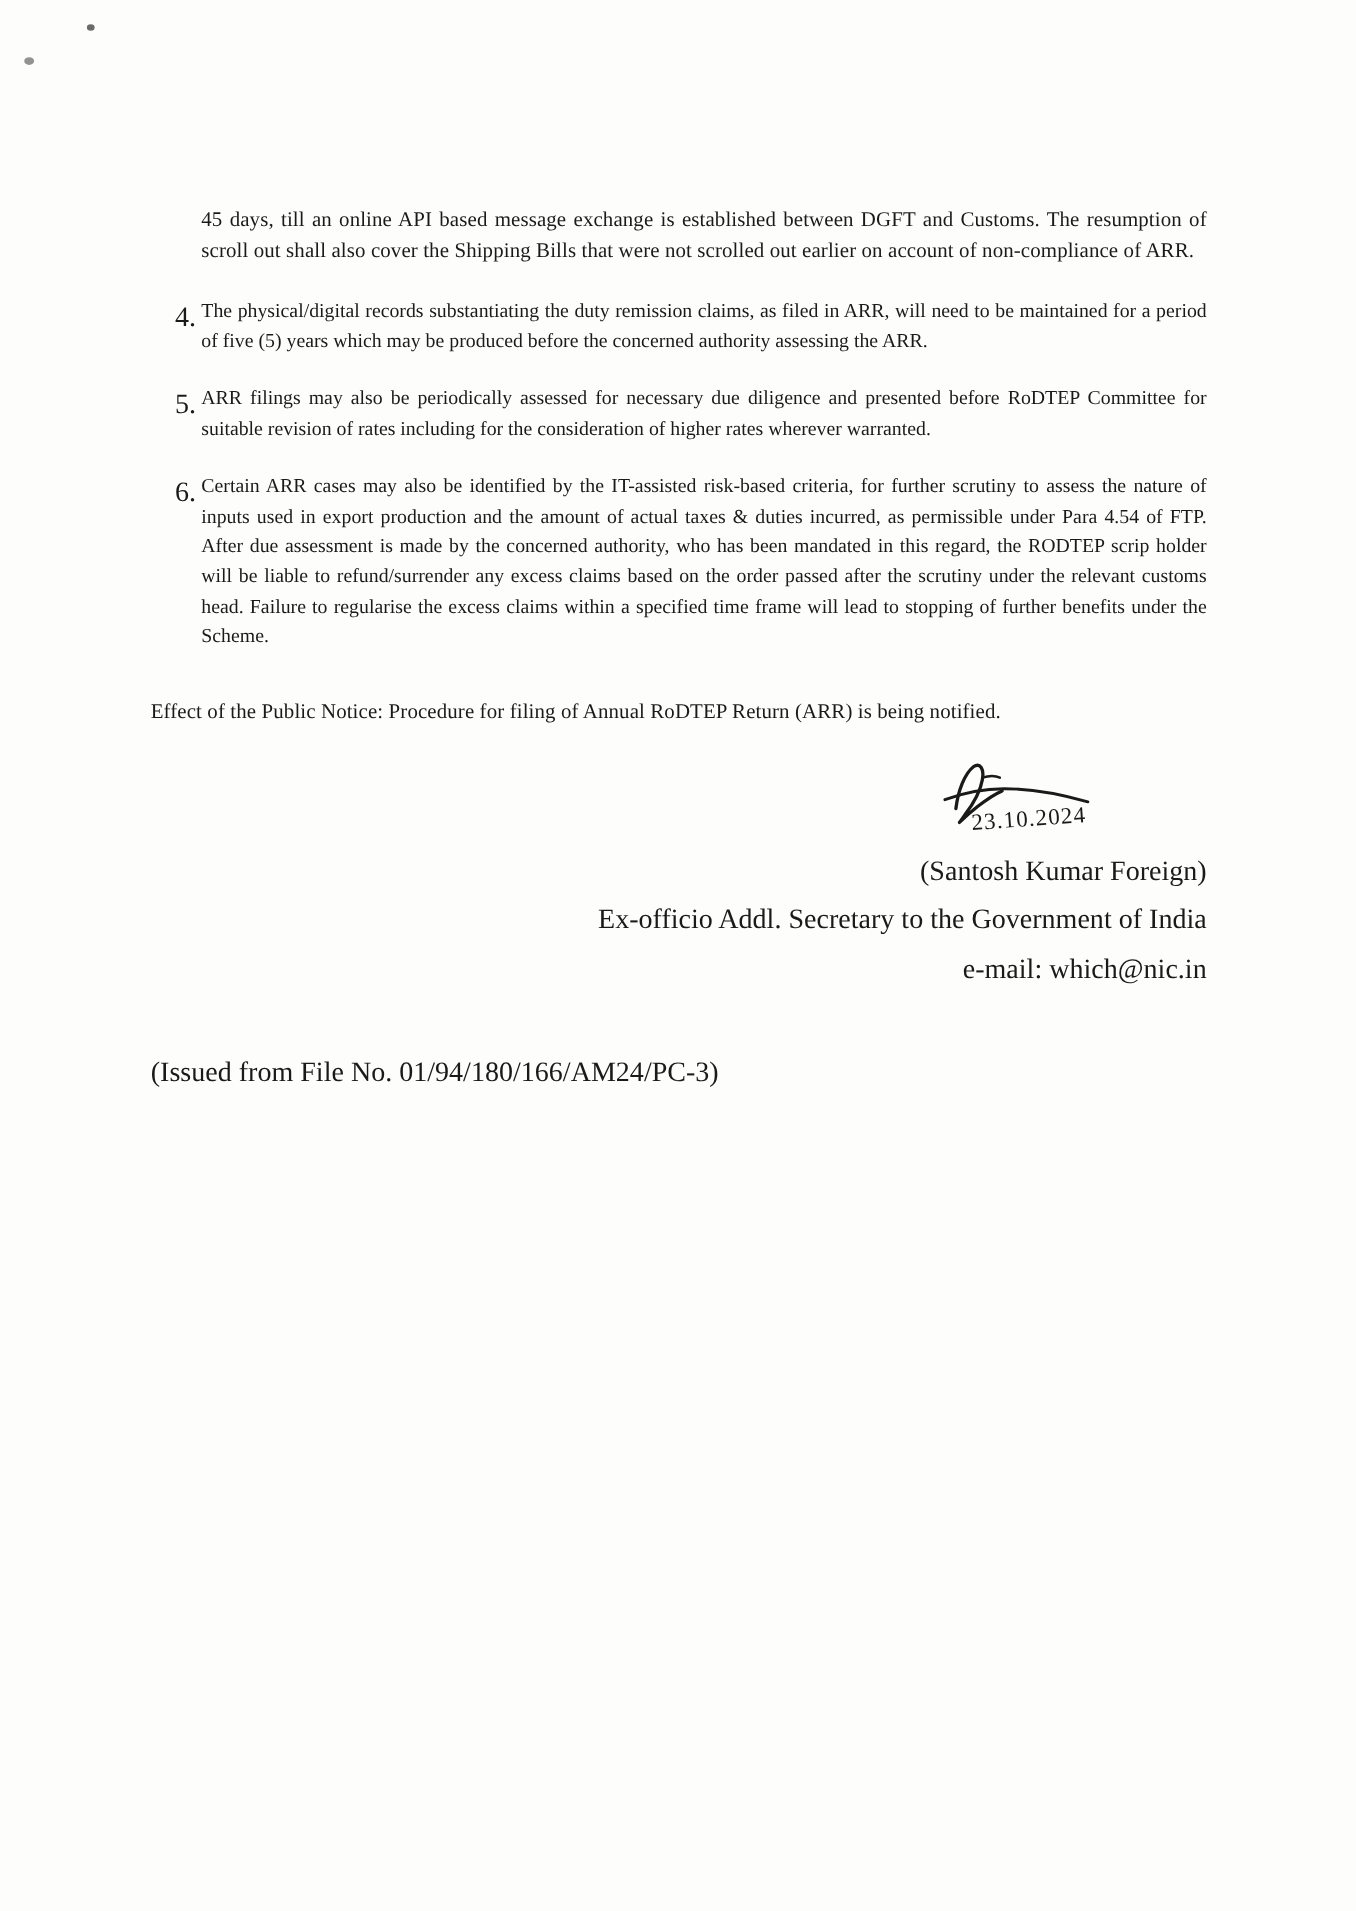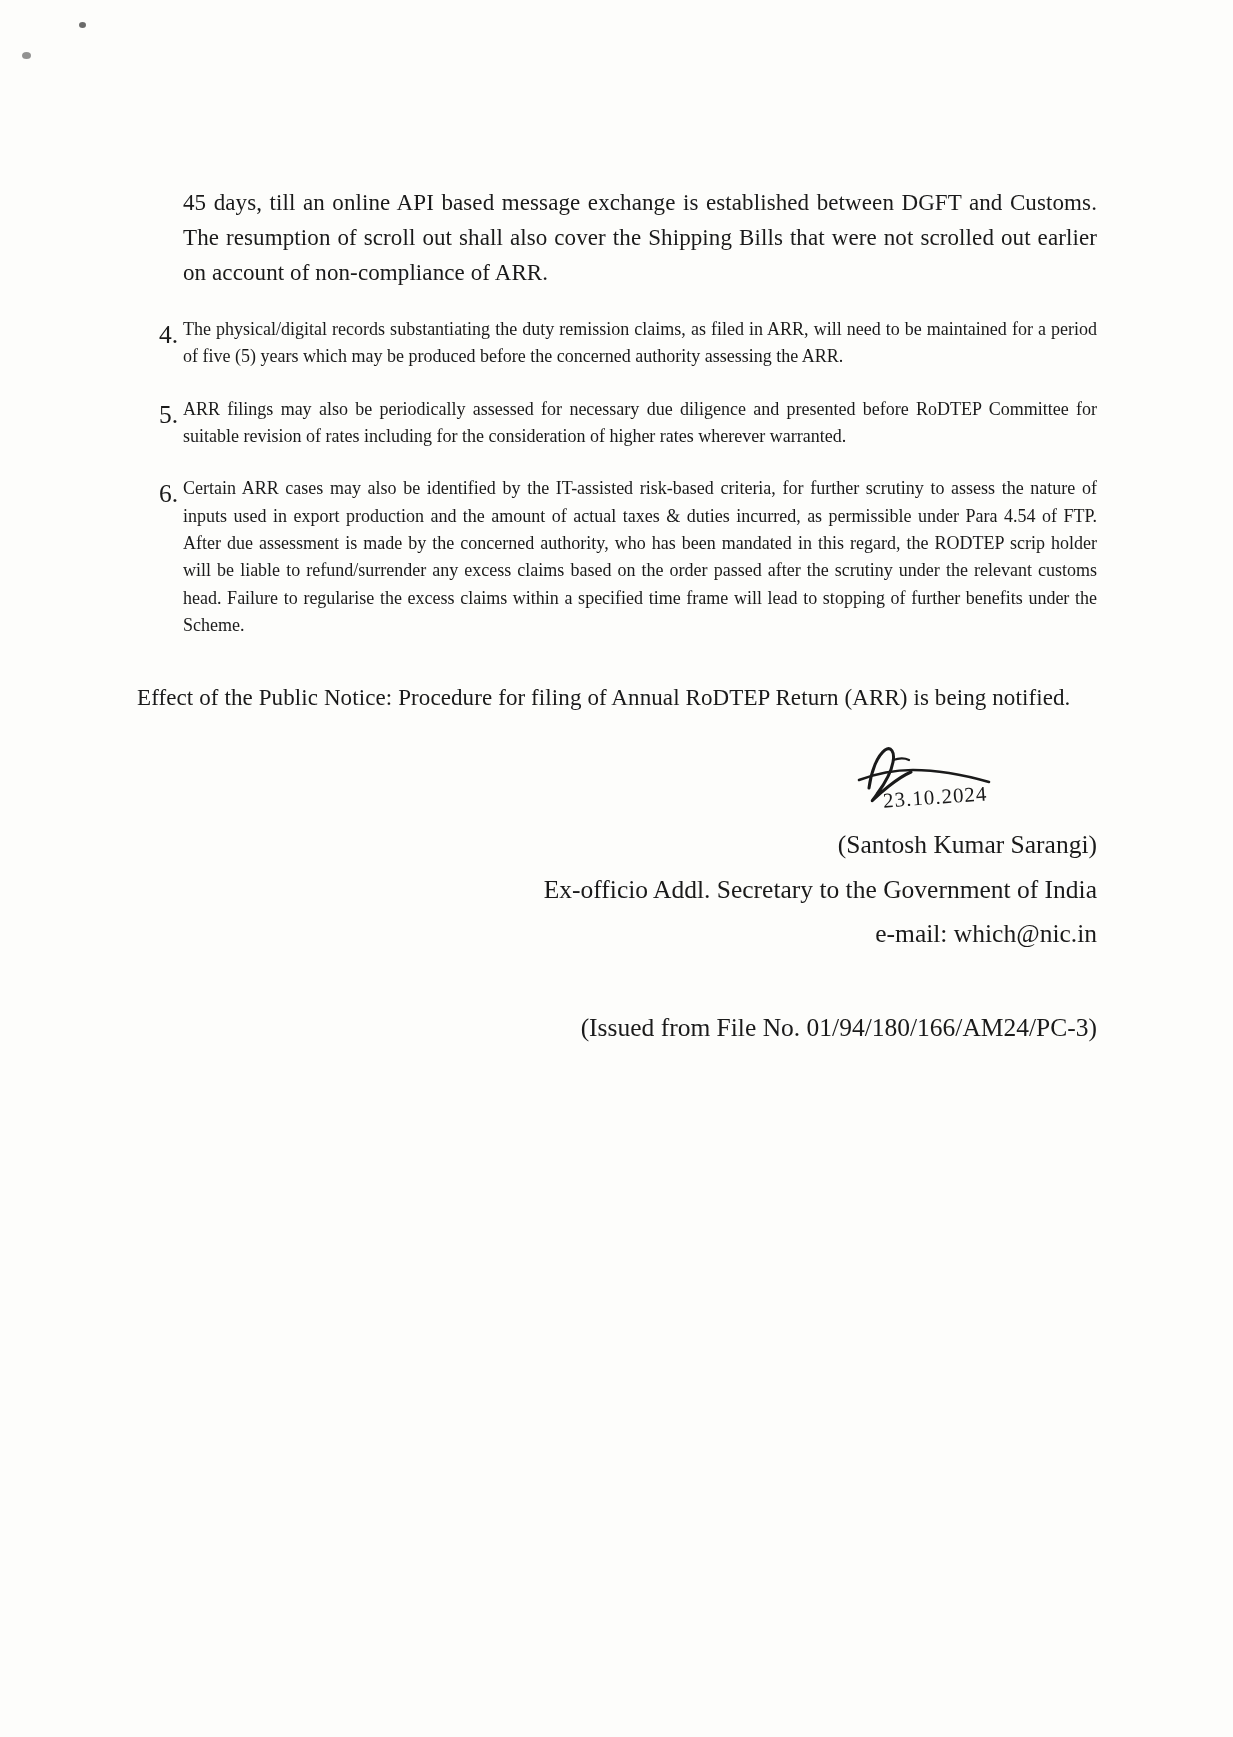--- a/index.html
+++ b/index.html
@@ -32,21 +32,21 @@
 
   .content {
     position: absolute;
     left: 137px;
     top: 186px;
     width: 960px;
   }
 
   p {
     margin: 0 0 25px 0;
-    font-size: 23px;
+    font-size: 19px;
     line-height: 1.52;
     text-align: justify;
     text-justify: inter-word;
     letter-spacing: 0.1px;
   }
 
   .lead {
     padding-left: 46px;
   }
 
@@ -109,21 +109,21 @@
     font-family: "Liberation Serif", serif;
     font-size: 21px;
     transform: rotate(-4deg);
     letter-spacing: 1px;
     color: #1a1a1a;
     white-space: nowrap;
   }
 
   .file-no {
     margin-top: 60px;
-    text-align: right;
+    text-align: left;
     font-size: 25.5px;
   }
 </style>
 </head>
 <body>
 
 <div class="page">
 
   <span class="speck speck-a"></span>
   <span class="speck speck-b"></span>
@@ -156,21 +156,21 @@
 
       <div class="signature-wrap">
         <svg class="sig-svg" width="170" height="70" viewBox="0 0 170 70">
           <path d="M20 46 C22 30, 28 14, 36 8 C42 4, 46 10, 44 20 C42 32, 34 44, 28 52 C24 58, 22 60, 24 58 C30 52, 48 36, 62 30" fill="none" stroke="#1a1a1a" stroke-width="3" stroke-linecap="round"></path>
           <path d="M10 38 C26 32, 46 28, 64 28 C86 28, 112 32, 140 40" fill="none" stroke="#1a1a1a" stroke-width="2.6" stroke-linecap="round"></path>
           <path d="M44 18 C50 16, 56 16, 60 18" fill="none" stroke="#1a1a1a" stroke-width="2.2" stroke-linecap="round"></path>
         </svg>
         <span class="sig-date">23.10.2024</span>
       </div>
 
-      <span class="sign-line">(Santosh Kumar Sarangi)</span>
+      <span class="sign-line">(Santosh Kumar Foreign)</span>
       <span class="sign-line">Ex-officio Addl. Secretary to the Government of India</span>
       <span class="sign-line">e-mail: which@nic.in</span>
     </div>
 
     <div class="file-no">(Issued from File No. 01/94/180/166/AM24/PC-3)</div>
 
   </div>
 </div>
 
 </body></html>

